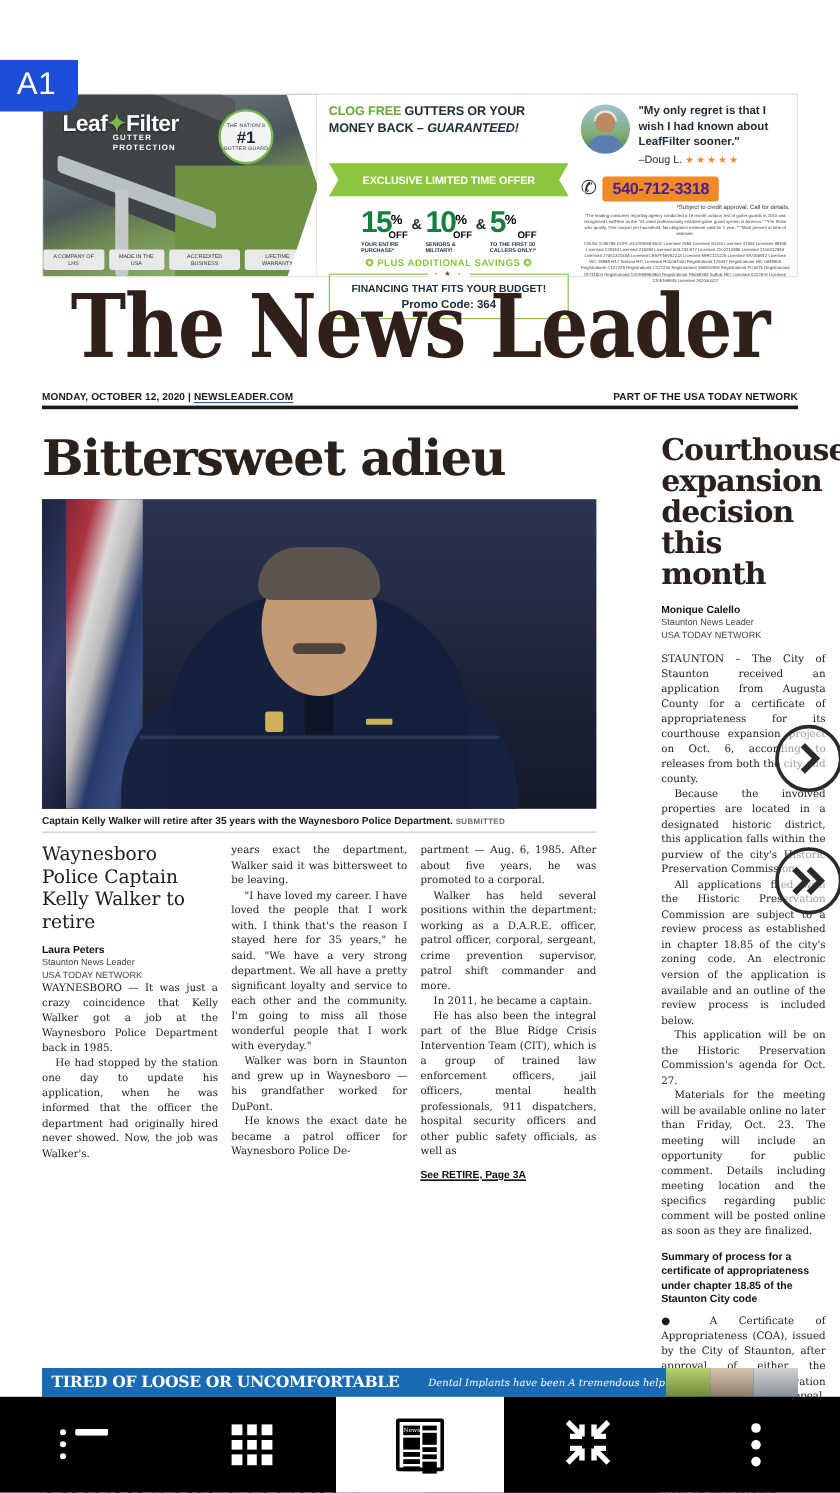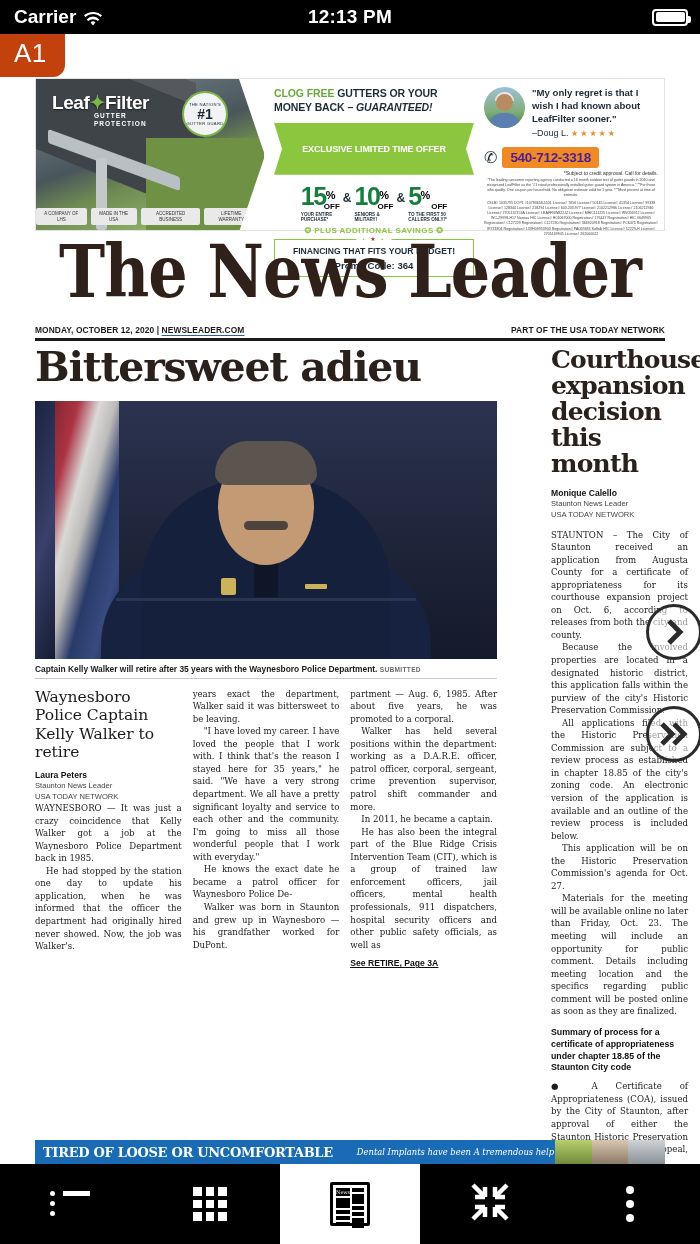--- a/index.html
+++ b/index.html
@@ -22,21 +22,21 @@
   .sb-left { position:absolute; left:14px; display:flex; align-items:center; gap:7px; }
   .sb-center { position:absolute; left:0; width:700px; text-align:center; font-size:19px; letter-spacing:.2px;}
   .sb-right { position:absolute; right:12px; display:flex; align-items:center; }
   .wifi { display:inline-block; width:20px; height:15px; position:relative; }
   .battery { width:36px; height:17px; border:2px solid #fff; border-radius:4px; position:relative; }
   .battery:after { content:""; position:absolute; right:-5px; top:5px; width:3px; height:7px; background:#fff; border-radius:0 2px 2px 0;}
   .battery i { position:absolute; left:1.5px; top:1.5px; bottom:1.5px; width:29px; background:#fff; border-radius:2px; display:block;}
 
   
   .page-badge {
-    position:absolute; top:34px; left:0; background:#c2410c; color:#fff;
+    position:absolute; top:50px; left:0; background:#1d4ed8; color:#fff;
     font-size:26px; padding:4px 18px 8px 14px; border-bottom-right-radius:12px;
     z-index:55; font-weight:400; letter-spacing:.5px;
   }
 
   
   .sheet { position:absolute; top:78px; left:35px; width:630px; height:1086px; background:#fff; }
 
   
   .topad { position:relative; width:630px; height:153px; display:flex; background:#fff; border:1px solid #e2e2e2;}
   .ad-photo { width:228px; height:100%; position:relative; overflow:hidden;
@@ -58,22 +58,22 @@
   .nat1 s { font-size:4.2px; text-decoration:none; color:#1c2a34; letter-spacing:.3px;}
   .ad-badges { position:absolute; right:6px; bottom:5px; display:flex; gap:4px; align-items:flex-end;}
   .ad-badges div { background:#e9e9e9; color:#333; font-size:4.5px; padding:3px 4px; border-radius:2px; text-align:center; line-height:1.2; min-width:26px;}
   .ad-arrow { position:absolute; right:-1px; top:0; width:26px; height:153px; background:#fff;
      clip-path:polygon(0 0, 100% 0, 100% 100%, 0 100%, 100% 50%); }
 
   .ad-mid { width:216px; height:100%; padding:8px 6px 4px 10px; }
   .ad-h1 { font-size:10.5px; font-weight:800; color:#1d2b36; line-height:1.32; letter-spacing:-.1px;}
   .ad-h1 .g { color:#6aa838; }
   .ad-h1 .it { font-style:italic; }
-  .ribbon { margin-top:8px; background:#8cc63f; color:#fff; font-weight:800; font-size:9px; text-align:center;
-    padding:21px 0; position:relative; letter-spacing:-.1px;
+  .ribbon { margin-top:21px; background:#8cc63f; color:#fff; font-weight:800; font-size:9px; text-align:center;
+    padding:9px 0; position:relative; letter-spacing:-.1px;
     clip-path:polygon(0 0, 100% 0, 96% 50%, 100% 100%, 0 100%, 4% 50%); }
   .offers { display:flex; align-items:flex-start; justify-content:center; gap:3px; margin-top:7px; }
   .offer b { font-size:25px; font-weight:800; color:#15803d; letter-spacing:-1.5px;}
   .offer sup { font-size:11px; font-weight:800; vertical-align:super;}
   .offer .off { font-size:8px; font-weight:800; display:block; margin-top:-9px; margin-left:23px;}
   .offer small { display:block; font-size:4.6px; font-weight:800; color:#1d2b36; line-height:1.15; margin-top:1px;}
   .amp { font-size:12px; font-weight:800; color:#1d2b36; padding-top:9px; }
   .plus { text-align:center; font-size:8px; font-weight:800; color:#1d2b36; letter-spacing:.4px; margin-top:4px;}
   .plus span { color:#8cc63f; }
   .finbox { margin-top:4px; border:1.6px solid #8cc63f; padding:6px 4px 5px; text-align:center; position:relative;}
@@ -105,21 +105,21 @@
   
   .masthead { text-align:center; padding:16px 0 2px; }
   .masthead h1 { font-family:"DejaVu Serif", serif; font-weight:700; font-size:62px; color:#2f2119;
     letter-spacing:-1px; line-height:1; font-style:normal; transform:scaleY(1.18); transform-origin:center bottom;}
   .dateline { display:flex; justify-content:space-between; align-items:flex-end; font-size:8.4px;
      color:#1b1b1b; font-weight:600; letter-spacing:.1px; margin-top:14px; padding-bottom:3px;}
   .dateline a { color:#1b1b1b; text-decoration:underline; text-decoration-color:#2e5fa3; text-underline-offset:2px;}
   .rule-thick { height:2.5px; background:#1b1b1b; }
 
   
-  .news { display:flex; gap:17px; margin-top:6px; }
+  .news { display:flex; gap:17px; margin-top:21px; }
   .col-main { width:472px; padding-right:10px; }
   .vrule { width:1px; background:#bdbdbd; align-self:stretch; }
   .col-side { width:147px; padding-left:10px; }
 
   .big-head { font-family:"DejaVu Serif", serif; font-weight:700; font-size:41px; color:#2b211c;
       line-height:1.02; letter-spacing:-1.2px; }
   .photo { margin-top:13px; width:462px; height:258px; position:relative; overflow:hidden;
      background:linear-gradient(180deg,#2b3350 0%,#1d2438 60%,#141a2a 100%); }
   .photo .flag { position:absolute; left:20px; top:0; width:64px; height:258px;
      background:linear-gradient(105deg,#8d2430 0%,#b63442 18%,#e8e6e2 34%,#c9c6c2 46%,#2a3d6e 62%,#3a4e84 80%,#1c2b52 100%); opacity:.93;}
@@ -212,38 +212,20 @@
   .ic-news .c .b { background:#000; height:4px; }
   .ic-news .c .bx { background:#000; height:10px; }
   .ic-dots { width:8px; height:36px; display:flex; flex-direction:column; justify-content:space-between;}
   .ic-dots s { width:8px; height:8px; border-radius:50%; background:#fff; display:block;}
 </style>
 </head>
 <body>
 
 <div class="app">
 
-  <div class="statusbar">
-    <div class="sb-left">
-      <span>Carrier</span>
-      <span class="wifi">
-        <svg width="20" height="15" viewBox="0 0 20 15">
-            <path d="M10 13.4l-2.4-3a3.1 3.1 0 014.8 0z" fill="#fff"></path>
-            <path d="M10 7.2c1.9 0 3.6.7 4.9 1.9l1.4-1.7A9.6 9.6 0 0010 4.6 9.6 9.6 0 003.7 7.4l1.4 1.7A7.2 7.2 0 0110 7.2z" fill="#fff"></path>
-            <path d="M10 2.1c2.9 0 5.6 1.1 7.6 2.9L19 3.3A12.6 12.6 0 0010 0C6.5 0 3.3 1.3 1 3.3l1.4 1.7A11 11 0 0110 2.1z" fill="#fff"></path>
-          </svg>
-      </span>
-    </div>
-    <div class="sb-center">12:13 PM</div>
-    <div class="sb-right">
-      <span class="battery">
-          <i></i>
-        </span>
-    </div>
-  </div>
 
   <div class="page-badge">A1</div>
 
   <div class="sheet">
 
     <div class="topad">
       <div class="ad-photo">
         <div class="roof2"></div>
           <div class="roof"></div>
           <div class="lawn"></div>
@@ -355,22 +337,22 @@
             </div>
             <div class="body-t">
                 <p class="noind">WAYNESBORO — It was just a crazy coincidence that Kelly Walker got a job at the Waynesboro Police Department back in 1985.</p>
                 <p>He had stopped by the station one day to update his application, when he was informed that the officer the department had originally hired never showed. Now, the job was Walker's.</p>
               </div>
           </div>
           <div>
             <div class="body-t">
                 <p class="noind">years exact the department, Walker said it was bittersweet to be leaving.</p>
                 <p>"I have loved my career. I have loved the people that I work with. I think that's the reason I stayed here for 35 years," he said. "We have a very strong department. We all have a pretty significant loyalty and service to each other and the community. I'm going to miss all those wonderful people that I work with everyday."</p>
+                <p>Walker was born in Staunton and grew up in Waynesboro — his grandfather worked for DuPont.</p>
                 <p>He knows the exact date he became a patrol officer for Waynesboro Police De-</p>
-                <p>Walker was born in Staunton and grew up in Waynesboro — his grandfather worked for DuPont.</p>
               </div>
           </div>
           <div>
             <div class="body-t">
                 <p class="noind">partment — Aug. 6, 1985. After about five years, he was promoted to a corporal.</p>
                 <p>Walker has held several positions within the department: working as a D.A.R.E. officer, patrol officer, corporal, sergeant, crime prevention supervisor, patrol shift commander and more.</p>
                 <p>In 2011, he became a captain.</p>
                 <p>He has also been the integral part of the Blue Ridge Crisis Intervention Team (CIT), which is a group of trained law enforcement officers, jail officers, mental health professionals, 911 dispatchers, hospital security officers and other public safety officials, as well as</p>
               </div>
             <a class="seelink" href="#"><u>See RETIRE, Page 3A</u></a>

